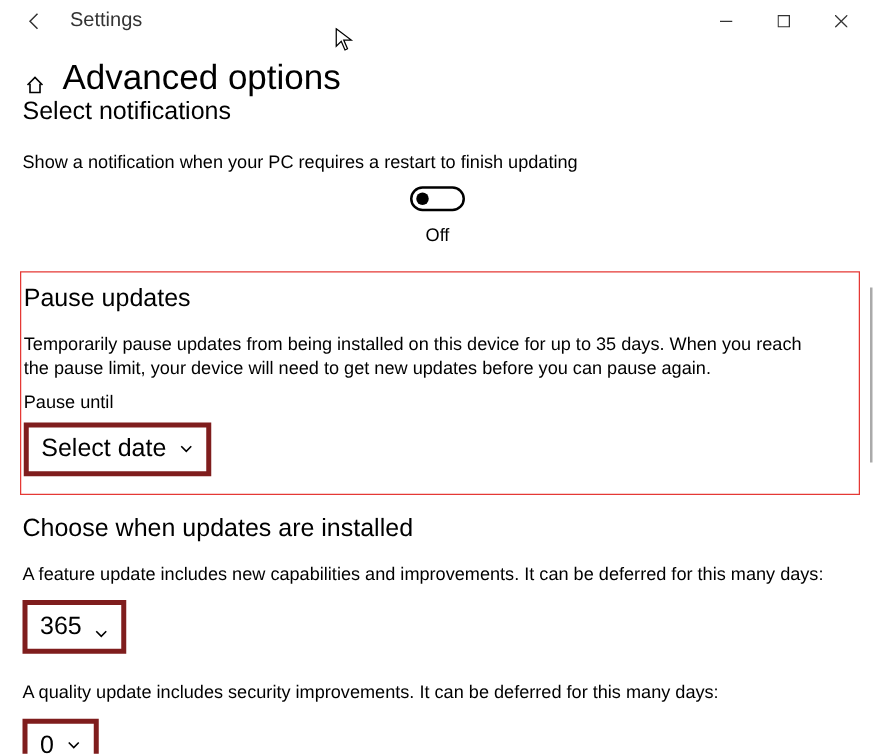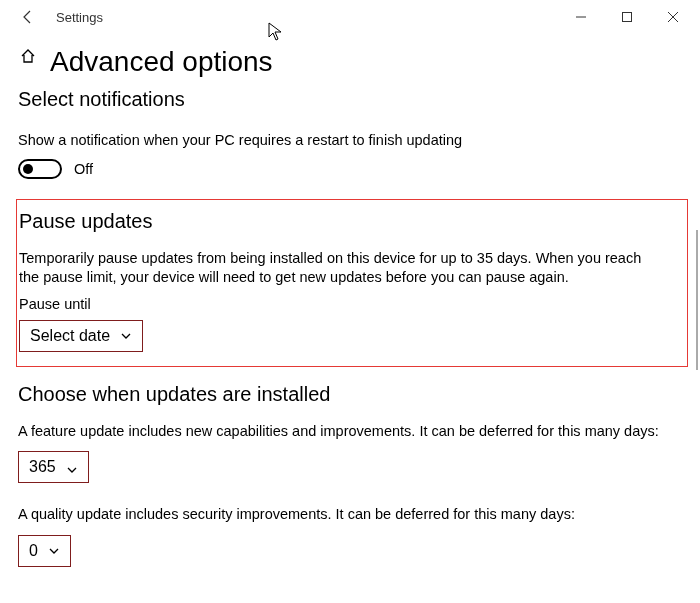--- a/index.html
+++ b/index.html
@@ -22,43 +22,42 @@
   }
   .titlebar .back {
     width: 20px;
     height: 20px;
     display: flex;
     align-items: center;
     justify-content: center;
     margin-right: 18px;
   }
   .titlebar .title {
-    font-size: 13px;
+    font-size: 16px;
     color: #333;
   }
   .titlebar .spacer { flex: 1; }
   .wincontrols {
     display: flex;
     align-items: center;
   }
   .wincontrols .ctrl {
     width: 46px;
     height: 30px;
     display: flex;
     align-items: center;
     justify-content: center;
   }
   .content {
     padding: 12px 18px 0 18px;
   }
   .page-title-row {
     display: flex;
-    align-items: flex-start;
+    align-items: flex-end;
     gap: 12px;
-    margin-bottom: 10px;
   }
   .page-title {
     font-size: 28px;
     font-weight: 400;
   }
   .home-icon {
     width: 20px; height: 20px;
     display: flex; align-items: center; justify-content: center;
   }
   .section-heading {
@@ -70,20 +69,21 @@
     font-size: 14.5px;
     color: #000;
     line-height: 1.35;
     margin-bottom: 6px;
   }
   .toggle-row {
     display: flex;
     align-items: center;
     gap: 12px;
     margin: 8px 0 20px 0;
+    flex-direction: column;
   }
   .toggle {
     width: 44px;
     height: 20px;
     border: 2px solid #000;
     border-radius: 10px;
     position: relative;
     background: #fff;
   }
   .toggle::after {
@@ -103,23 +103,23 @@
     margin-bottom: 16px;
   }
   .small-label {
     font-size: 14.5px;
     margin-top: 8px;
     margin-bottom: 8px;
   }
   .select-box {
     display: inline-flex;
     align-items: center;
-    border: 1px solid #7f1d1d;
+    border: 4px solid #7f1d1d;
     padding: 6px 10px;
-    font-size: 16px;
+    font-size: 20px;
     gap: 10px;
     min-width: 44px;
   }
   .select-box.small { min-width: 40px; }
   .chev {
     display: inline-block;
   }
   .section-block { margin-bottom: 18px; }
   .cursor {
     position: absolute;

